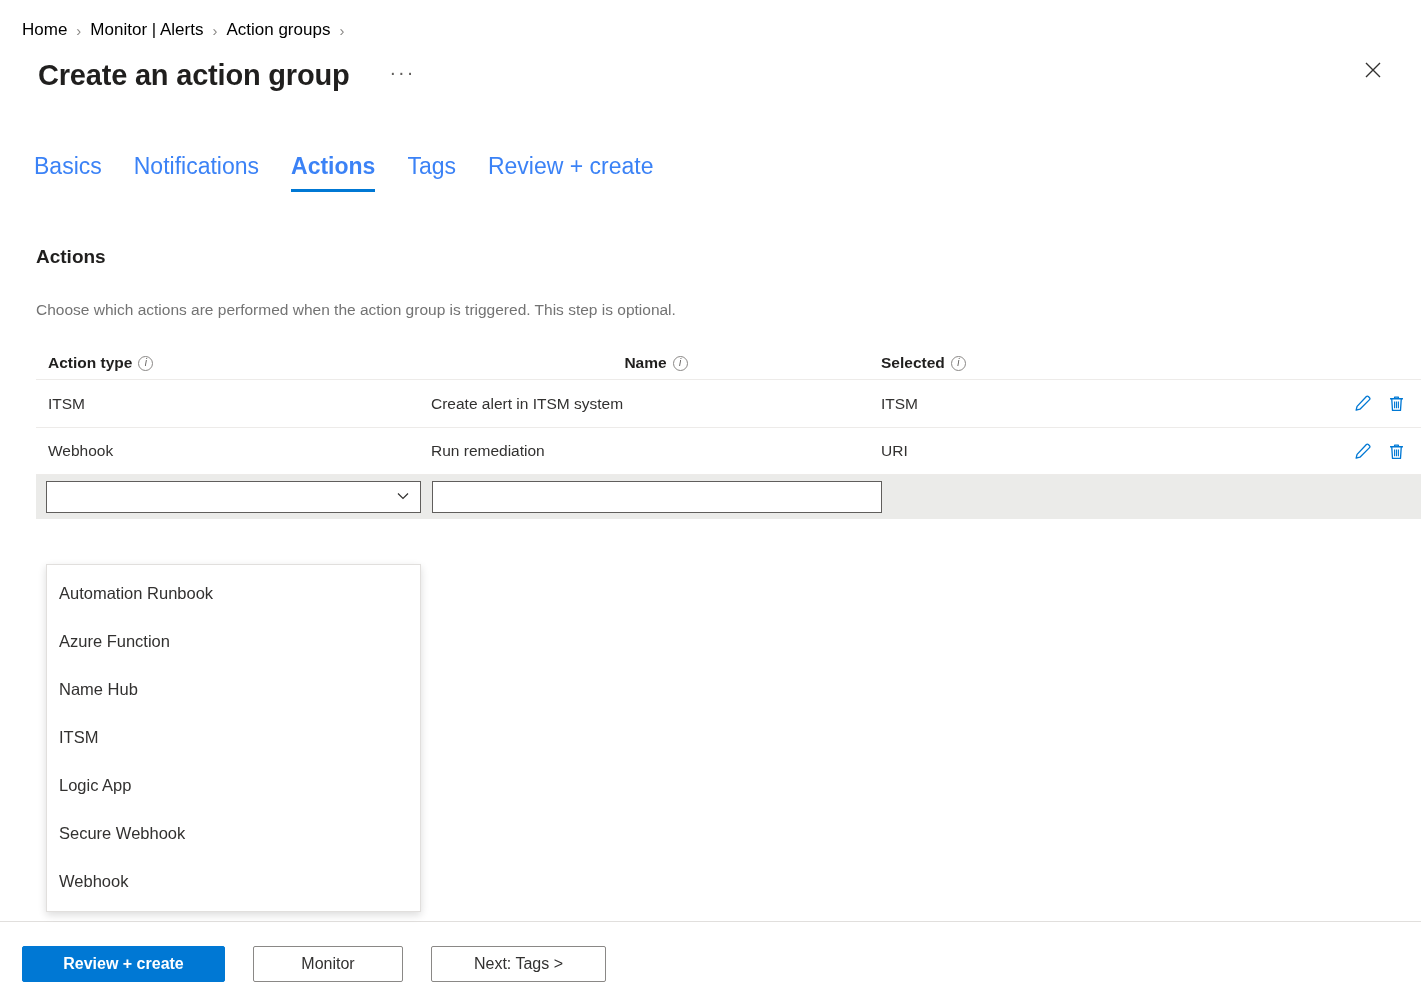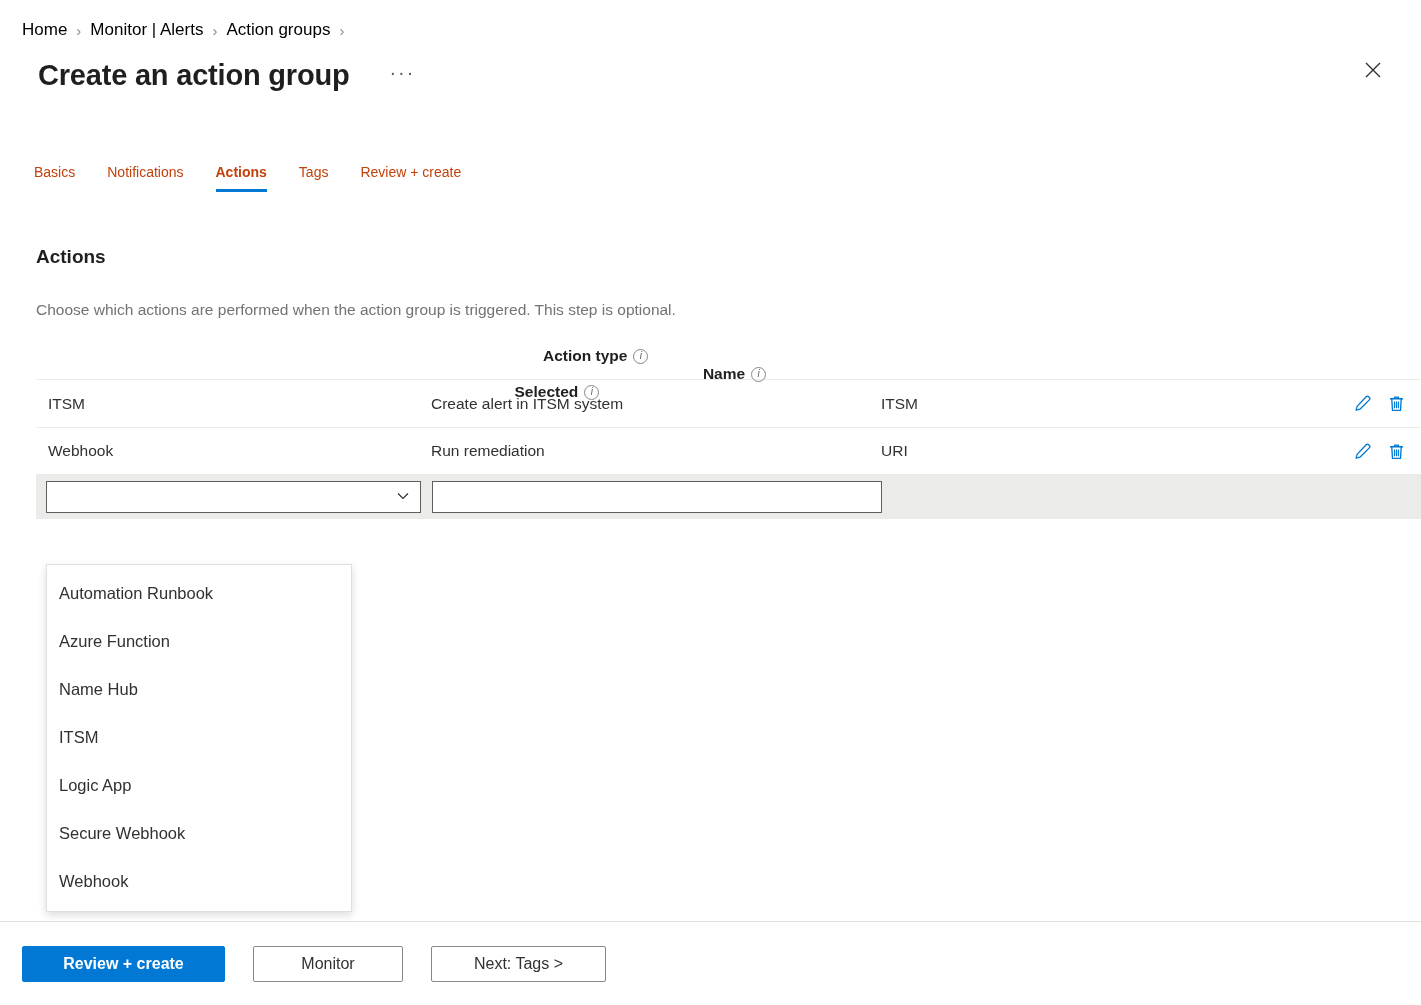--- a/index.html
+++ b/index.html
@@ -75,22 +75,22 @@
 
   
   .tabs {
     display: flex;
     align-items: flex-end;
     padding: 0 0 0 34px;
     margin-top: 52px;
     height: 40px;
   }
   .tab {
-    font-size: 14px;
-    color: #c2410c;
+    font-size: 23px;
+    color: #3b82f6;
     padding: 0 0 9px 0;
     margin-right: 32px;
     cursor: pointer;
     border-bottom: 3px solid transparent;
     white-space: nowrap;
   }
   .tab.active {
     font-weight: bold;
     border-bottom-color: #0078d4;
   }
@@ -117,21 +117,20 @@
     width: 1385px;
   }
   .thead {
     display: flex;
     align-items: center;
     height: 32px;
     padding: 0 0 0 12px;
     font-size: 15.5px;
     font-weight: bold;
     color: #201f1e;
-    flex-direction: column;
   }
   .col-type  { width: 383px; flex: none; }
   .col-name  { width: 450px; flex: none; justify-content: center; }
   .col-sel   { width: 440px; flex: none; }
   .col-act   { flex: 1; display: flex; justify-content: flex-end; padding-right: 14px; }
 
   .hcell { display: flex; align-items: center; gap: 6px; }
   .info-icon {
     display: inline-flex;
     align-items: center;
@@ -206,21 +205,21 @@
     padding: 0 8px;
     outline: none;
     flex: none;
   }
 
   
   .dd-list {
     position: absolute;
     left: 46px;
     top: 564px;
-    width: 306px;
+    width: 375px;
     background: #ffffff;
     border: 1px solid #e1dfdd;
     box-shadow: 0 3px 8px rgba(0,0,0,0.14);
     padding: 4px 0 6px 0;
     z-index: 50;
   }
   .dd-option {
     height: 48px;
     display: flex;
     align-items: center;

